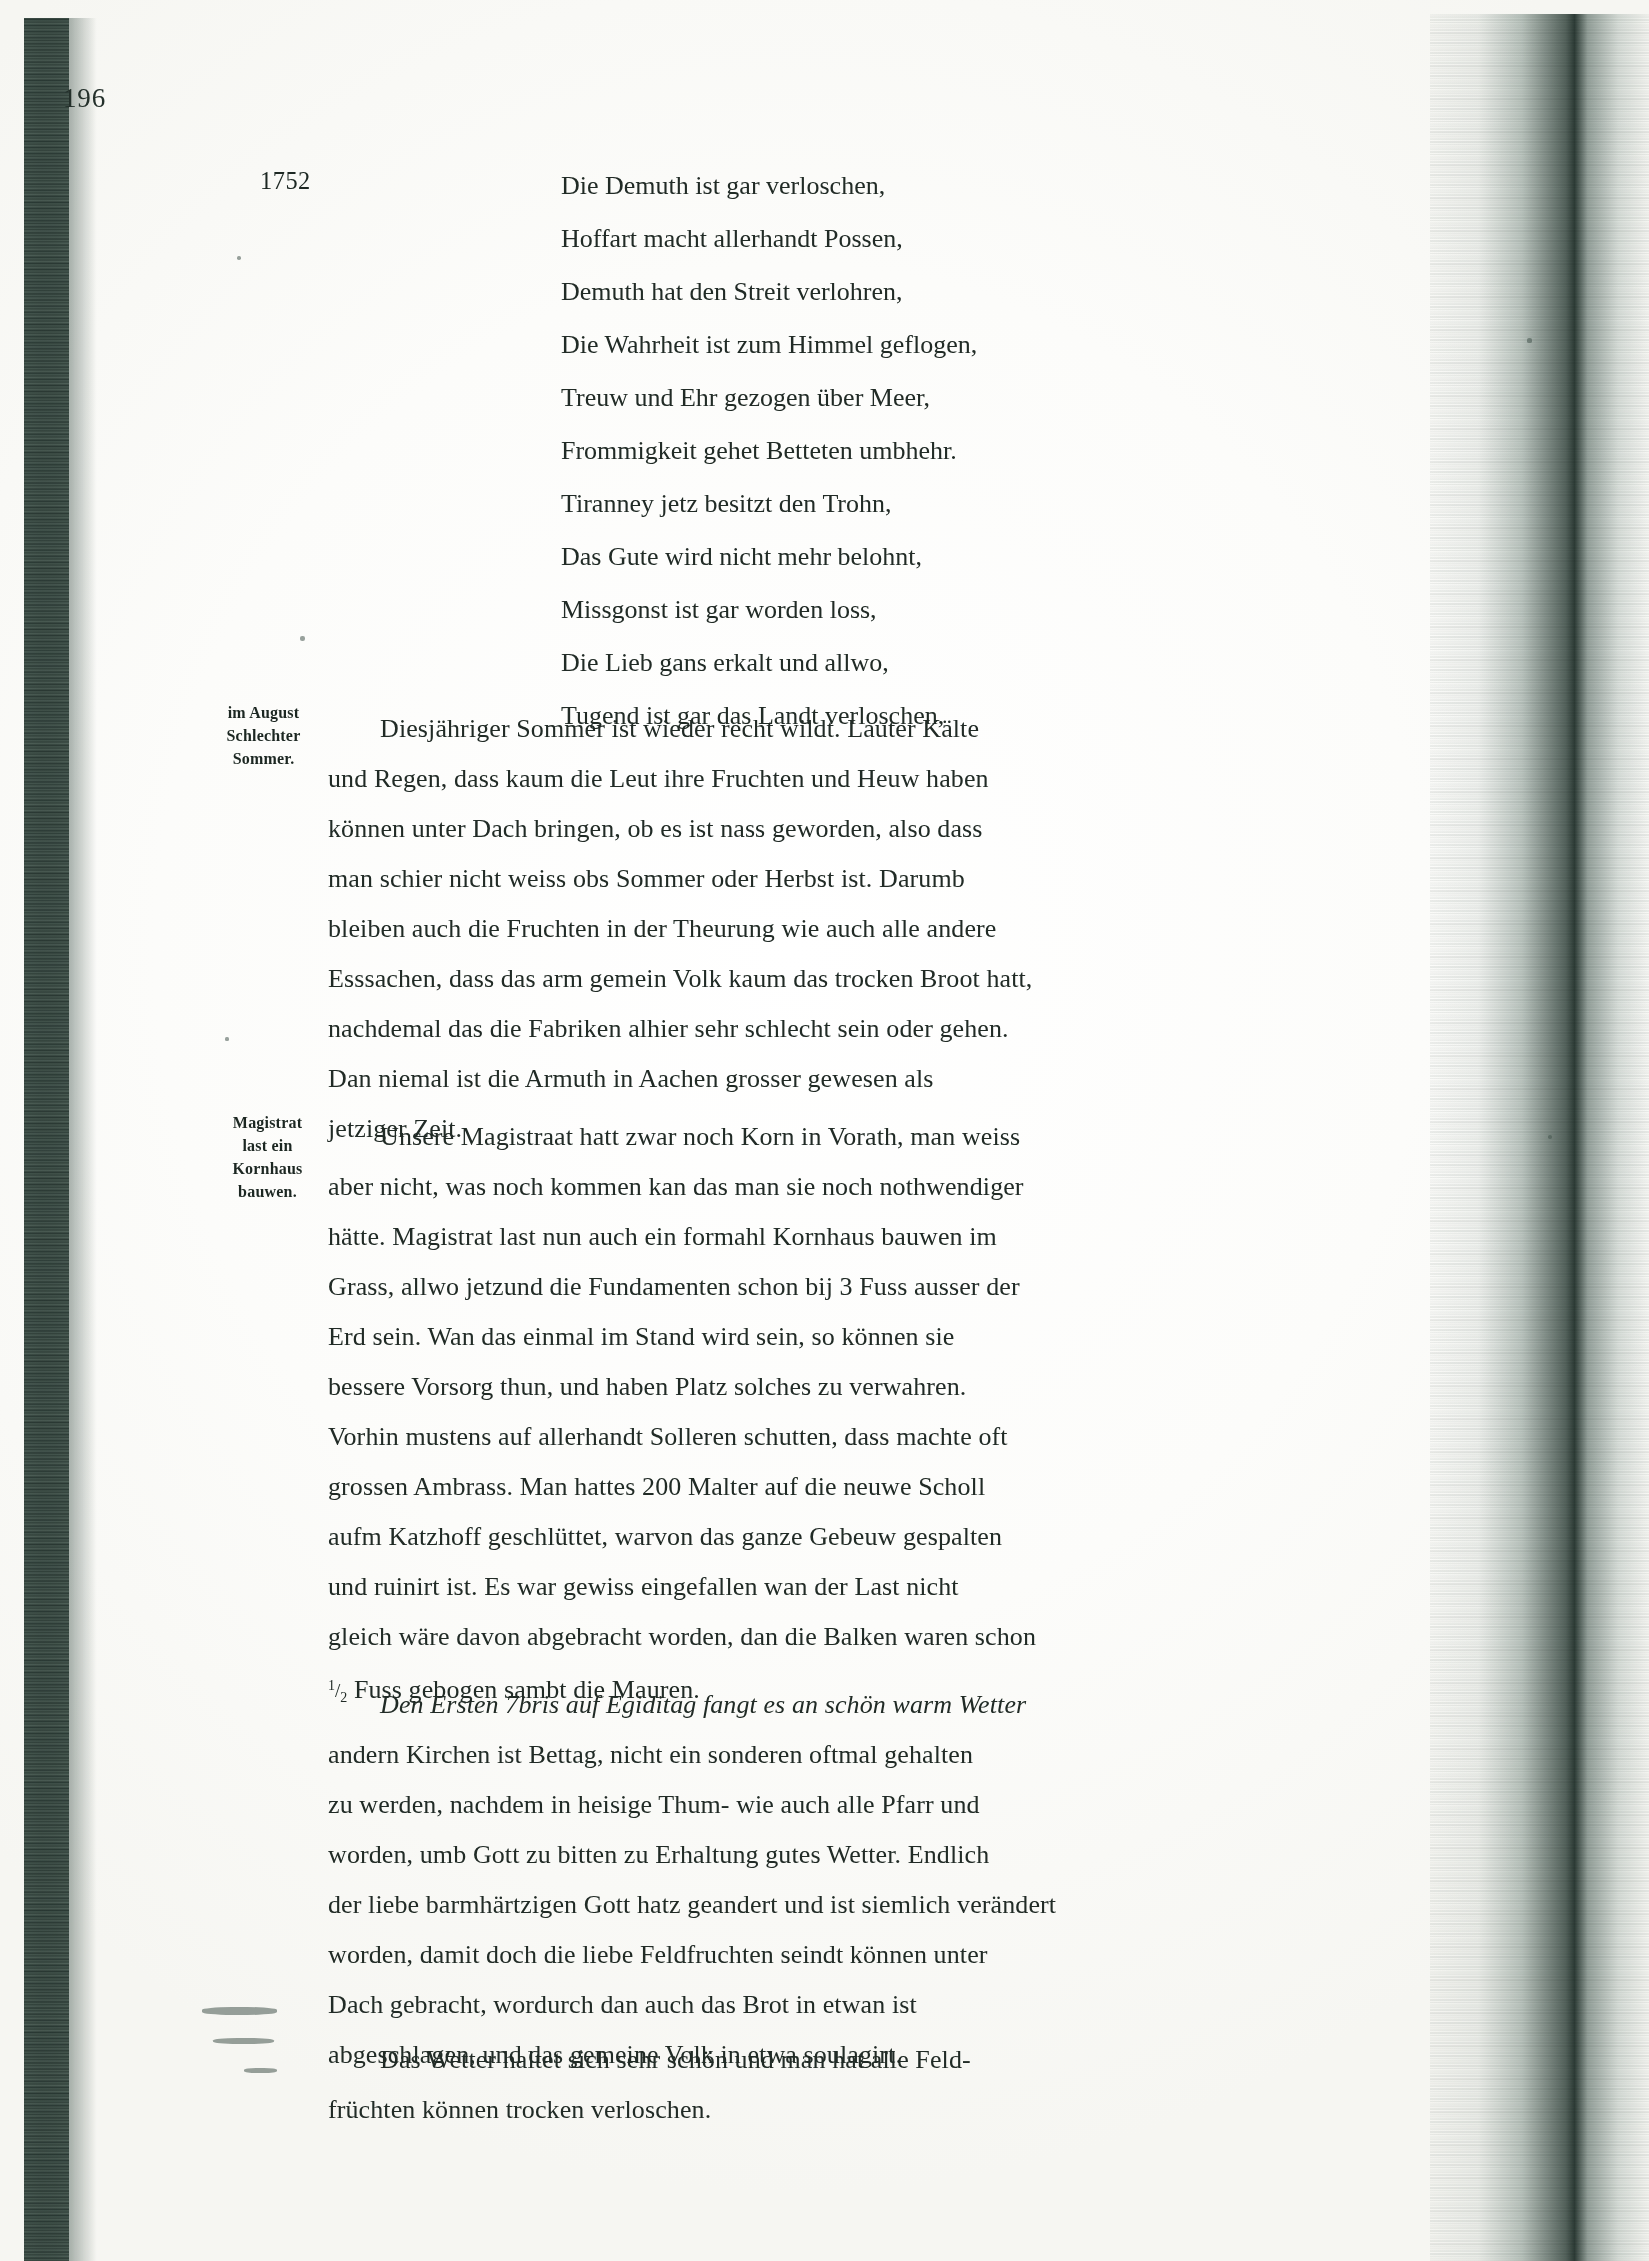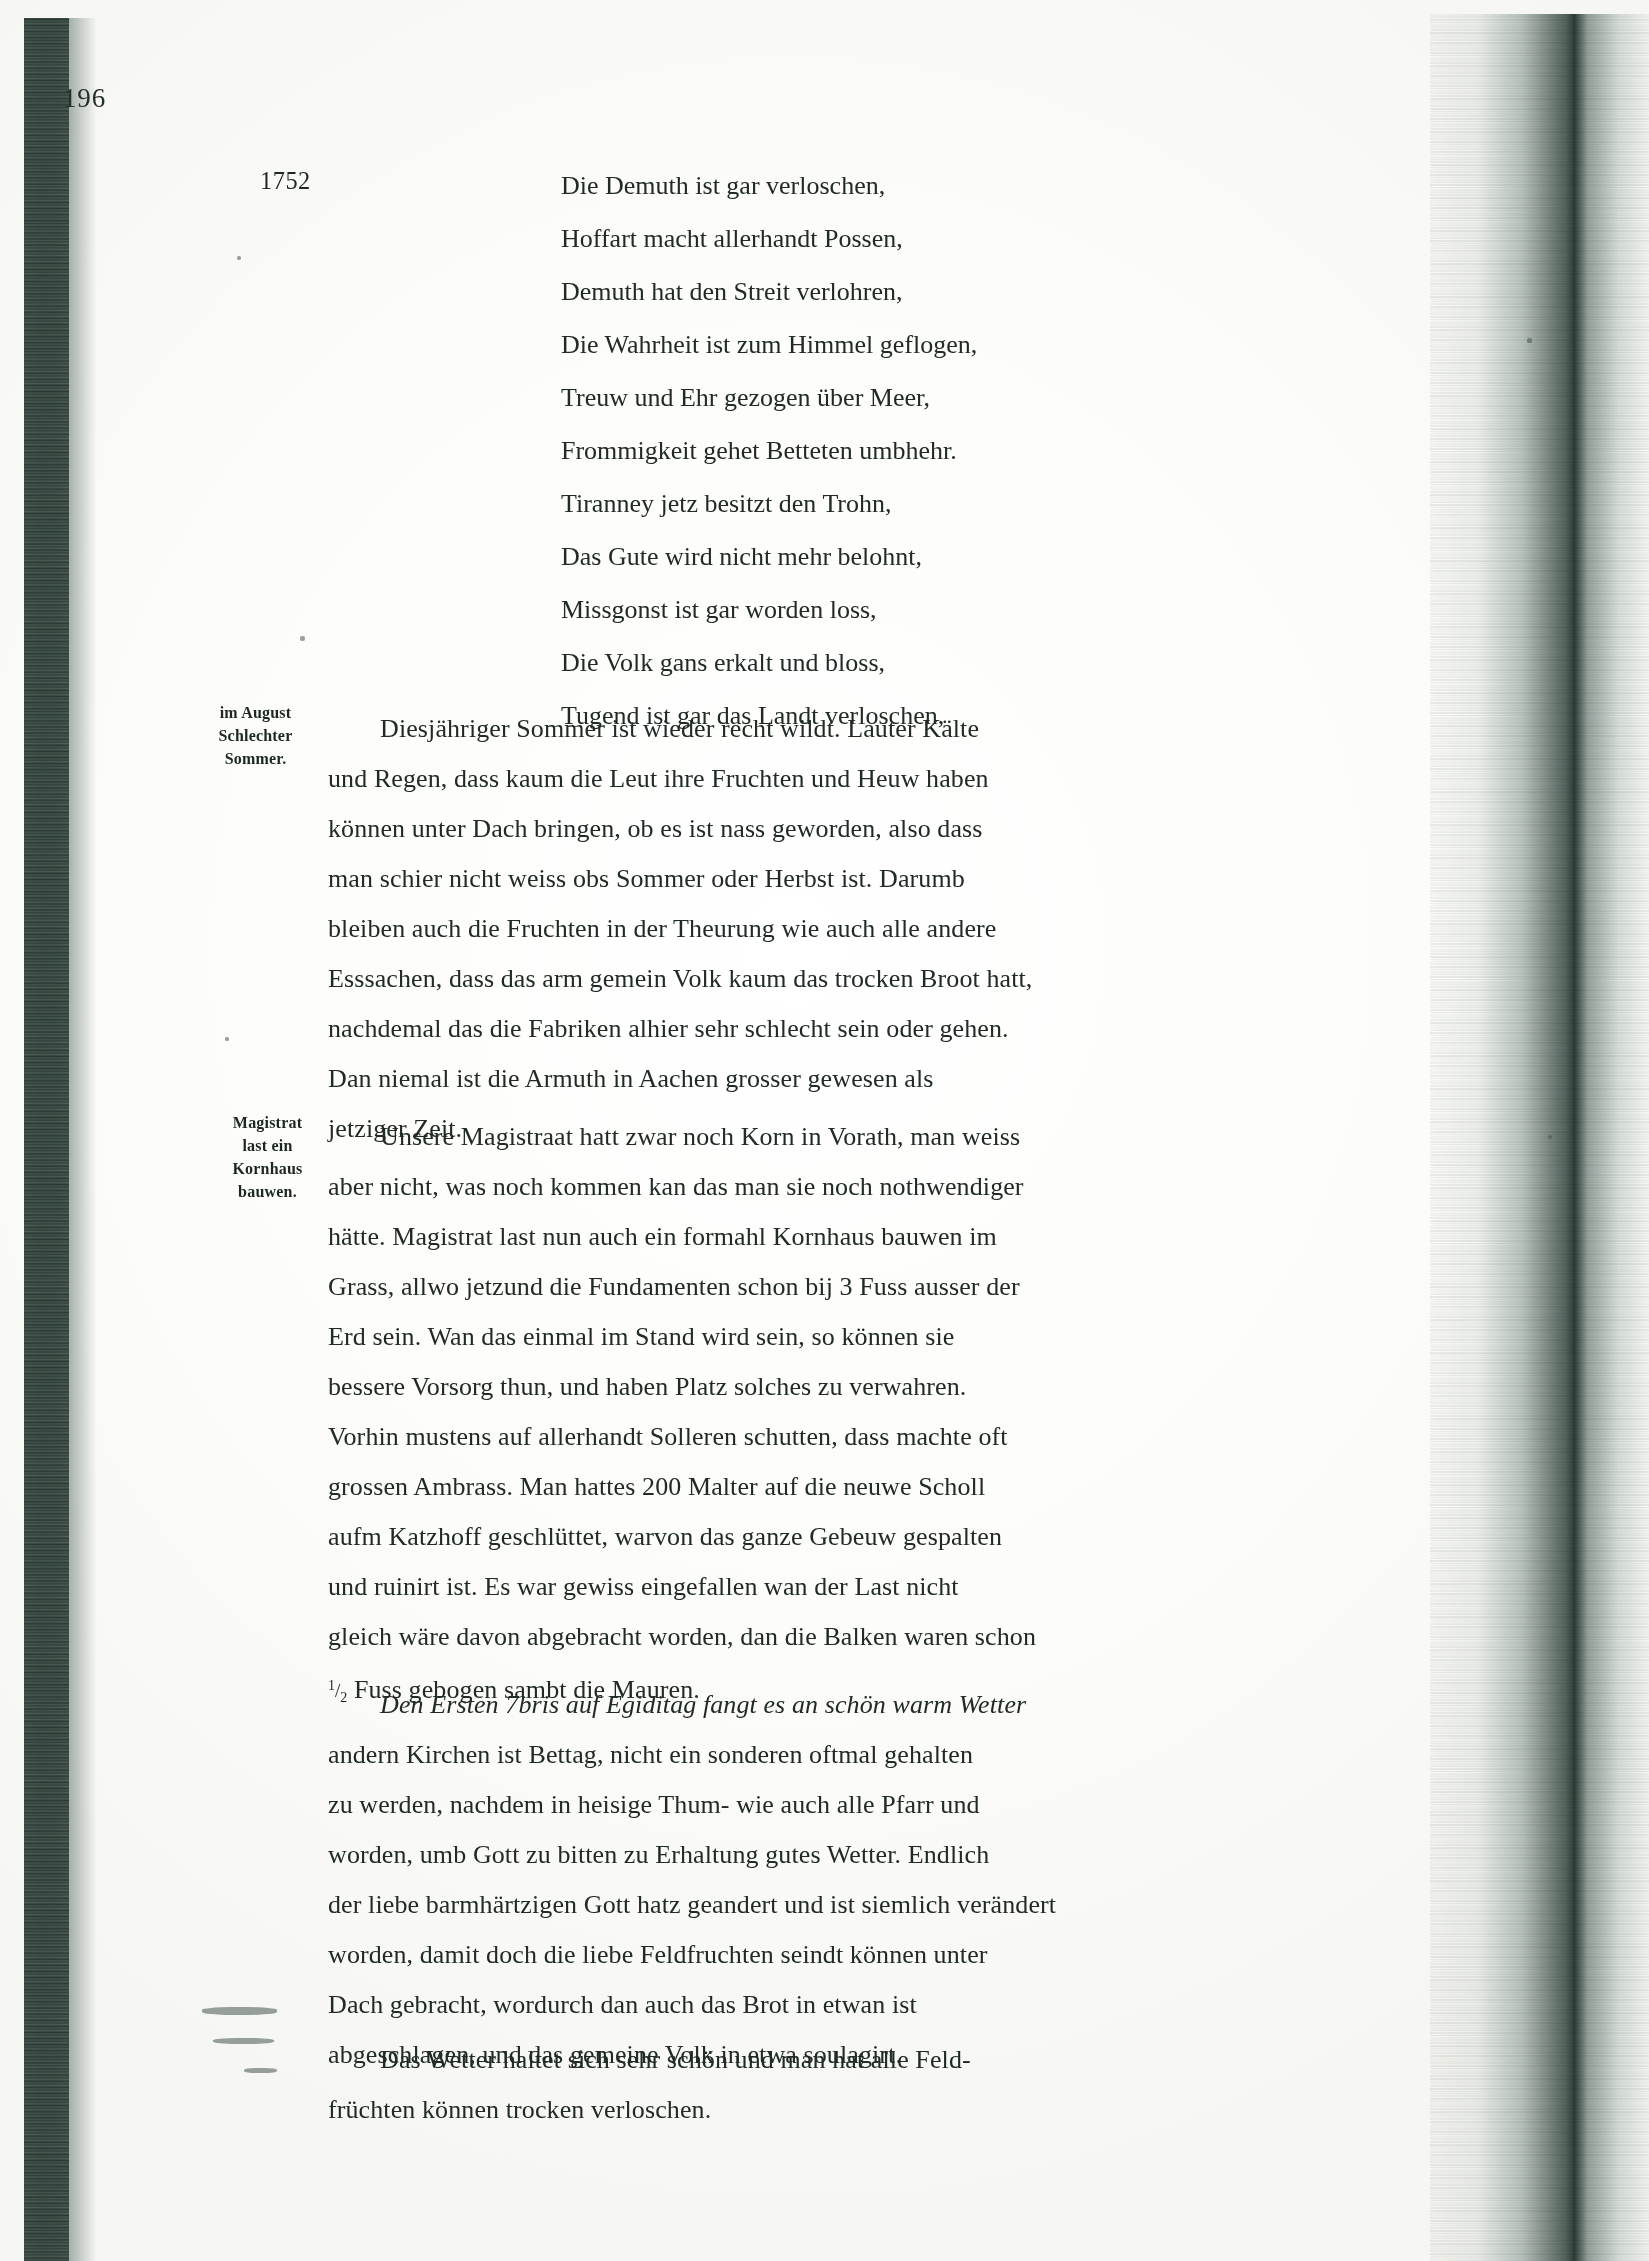--- a/index.html
+++ b/index.html
@@ -216,25 +216,25 @@
     <div class="poem">
       <div class="poem-line ind-0">Die Demuth ist gar verloschen,</div>
       <div class="poem-line ind-0">Hoffart macht allerhandt Possen,</div>
       <div class="poem-line ind-0">Demuth hat den Streit verlohren,</div>
       <div class="poem-line ind-0">Die Wahrheit ist zum Himmel geflogen,</div>
       <div class="poem-line ind-0">Treuw und Ehr gezogen über Meer,</div>
       <div class="poem-line ind-0">Frommigkeit gehet Betteten umbhehr.</div>
       <div class="poem-line ind-0">Tiranney jetz besitzt den Trohn,</div>
       <div class="poem-line ind-0">Das Gute wird nicht mehr belohnt,</div>
       <div class="poem-line ind-0">Missgonst ist gar worden loss,</div>
-      <div class="poem-line ind-0">Die Volk gans erkalt und bloss,</div>
+      <div class="poem-line ind-0">Die Lieb gans erkalt und allwo,</div>
       <div class="poem-line ind-0">Tugend ist gar das Landt verloschen,</div>
     </div>
 
-    <div class="side-note" style="left:178px; top:701px;">
+    <div class="side-note" style="left:186px; top:701px;">
       <div>im August</div>
       <div>Schlechter</div>
       <div>Sommer.</div>
     </div>
 
     <div class="body-block" style="top:704px;">
       <div class="line indent">Diesjähriger Sommer ist wieder recht wildt.    Lauter Kälte</div>
       <div class="line">und Regen, dass kaum die Leut ihre Fruchten und Heuw haben</div>
       <div class="line">können unter Dach bringen, ob es ist nass geworden, also dass</div>
       <div class="line">man schier nicht weiss obs Sommer oder Herbst ist.    Darumb</div>

